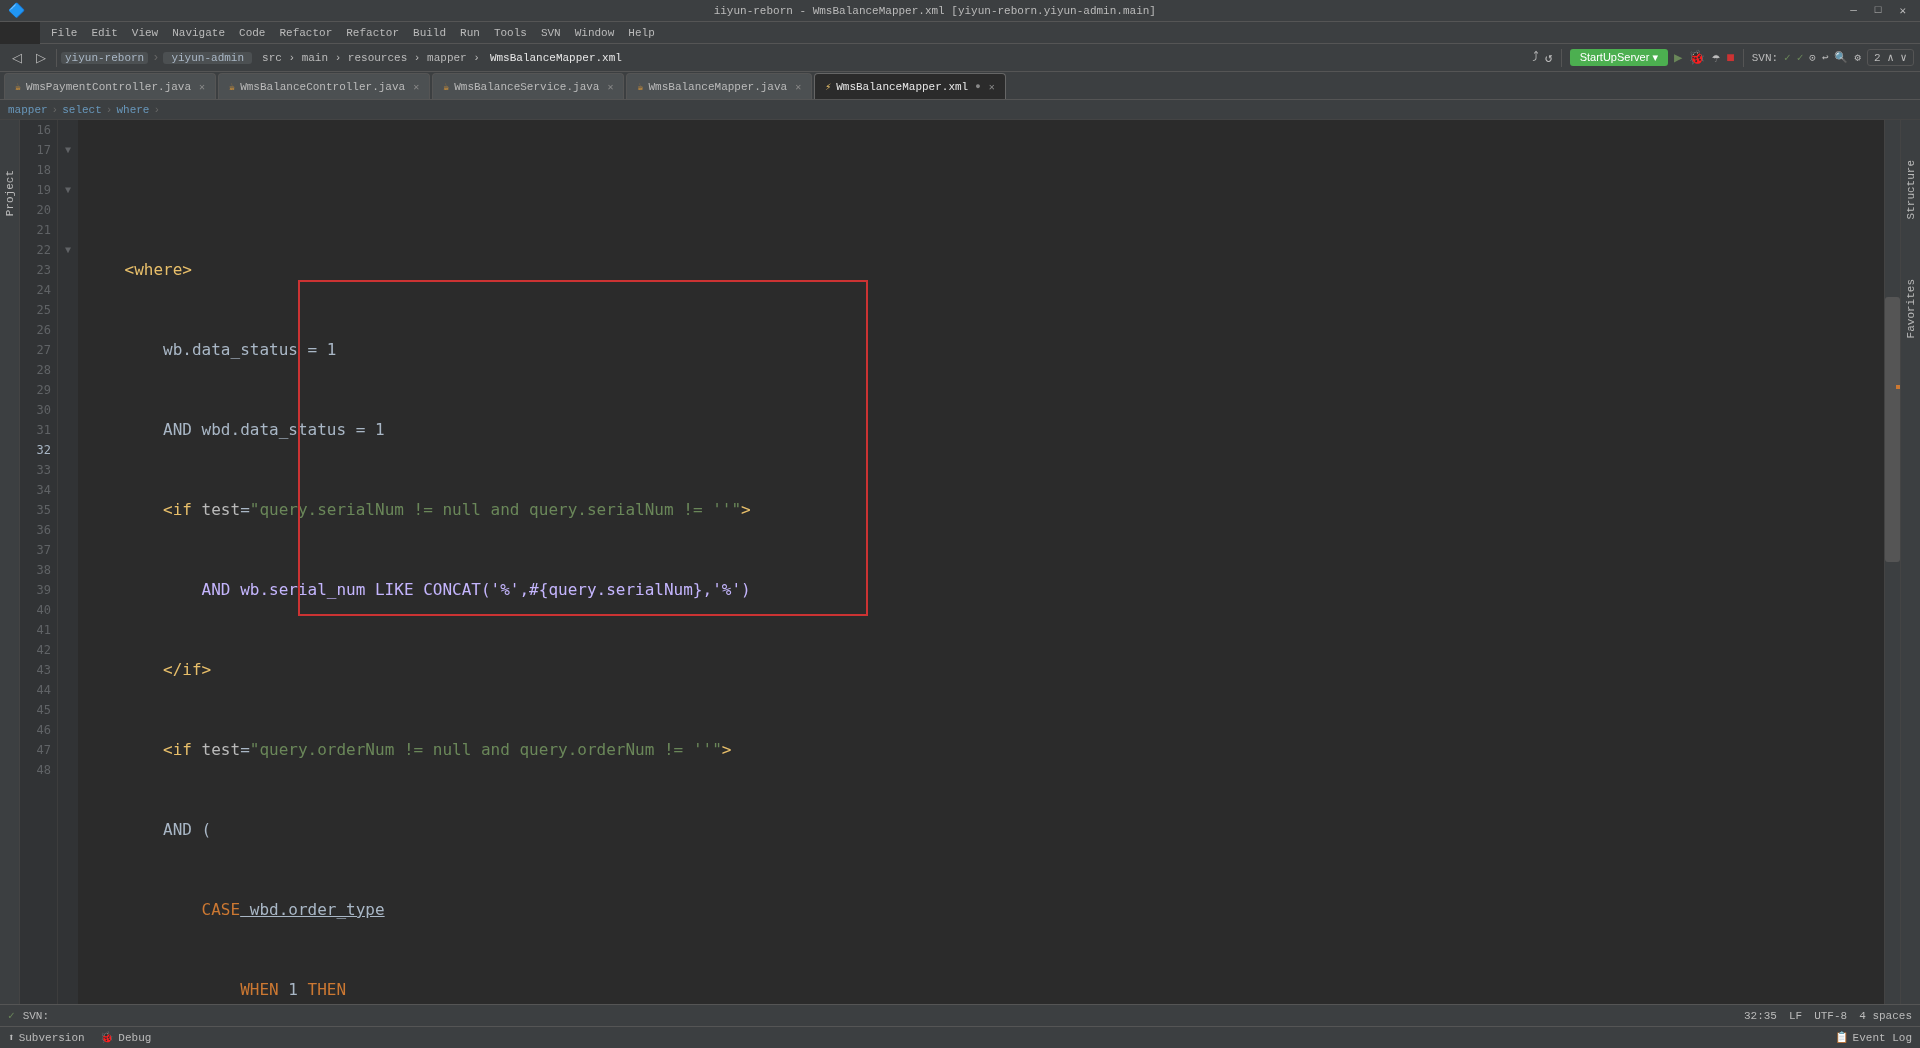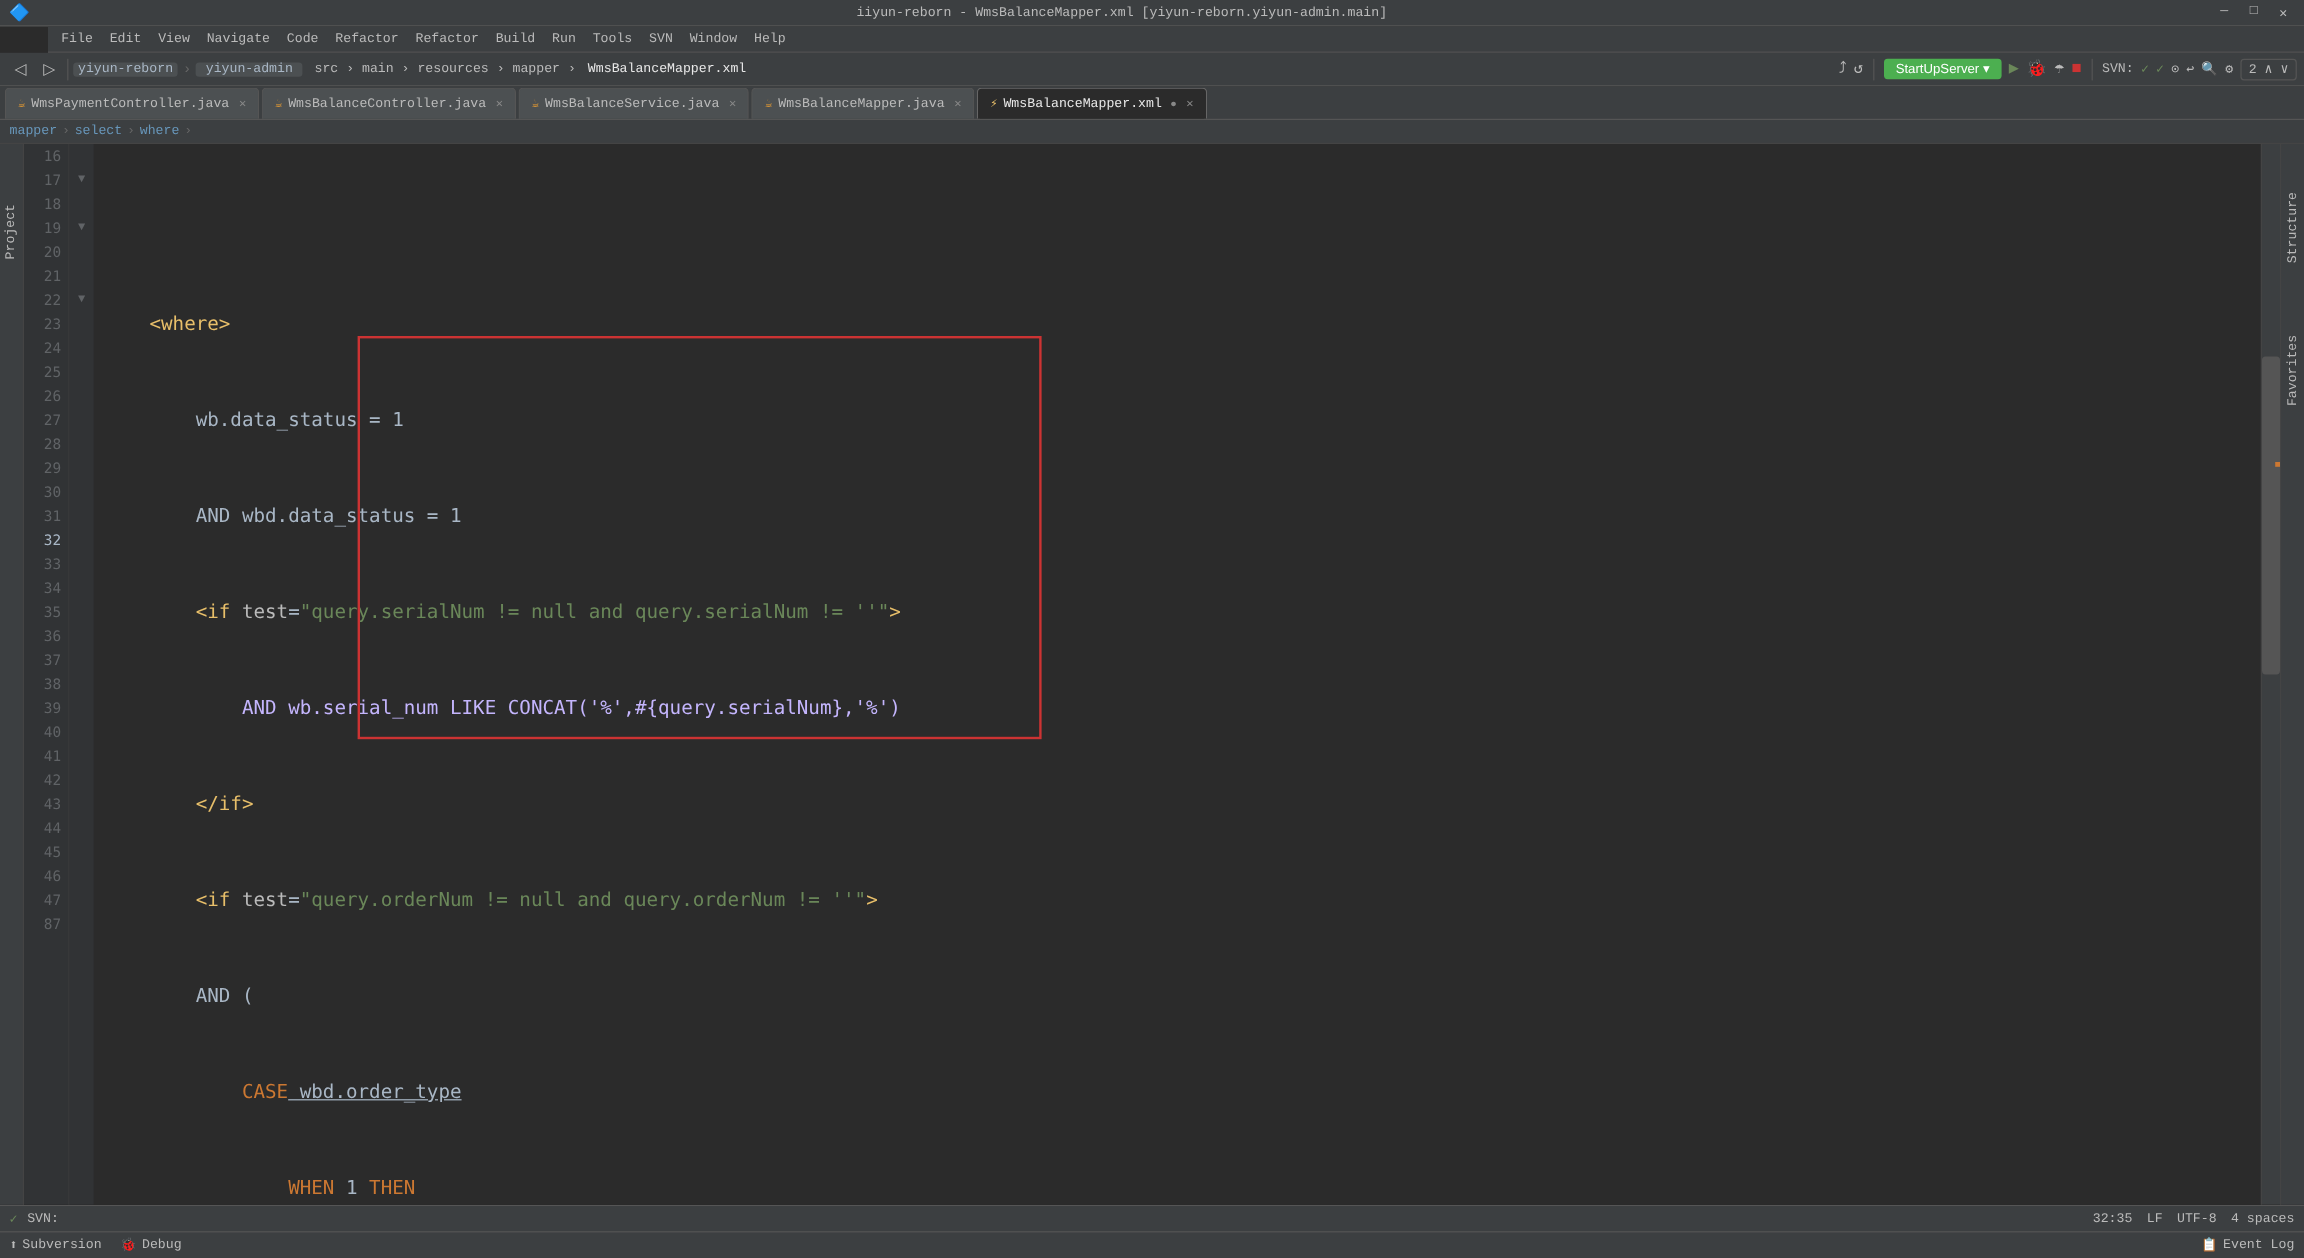--- a/index.html
+++ b/index.html
@@ -329,21 +329,21 @@
       <div class="line-num-row">38</div>
       <div class="line-num-row">39</div>
       <div class="line-num-row">40</div>
       <div class="line-num-row">41</div>
       <div class="line-num-row">42</div>
       <div class="line-num-row">43</div>
       <div class="line-num-row">44</div>
       <div class="line-num-row">45</div>
       <div class="line-num-row">46</div>
       <div class="line-num-row">47</div>
-      <div class="line-num-row">87</div>
+      <div class="line-num-row">48</div>
     </div>
 
     <div id="code-gutter" style="width:20px; background:#313335; overflow:hidden; position:relative;">
 
       <div style="height:20px;"></div>
       <div style="height:20px; display:flex; align-items:center; justify-content:center; color:#606366; font-size:10px;" title="fold">▼</div>
       <div style="height:20px;"></div>
       <div style="height:20px; display:flex; align-items:center; justify-content:center; color:#606366; font-size:10px;">▼</div>
       <div style="height:20px;"></div>
       <div style="height:20px;"></div>

